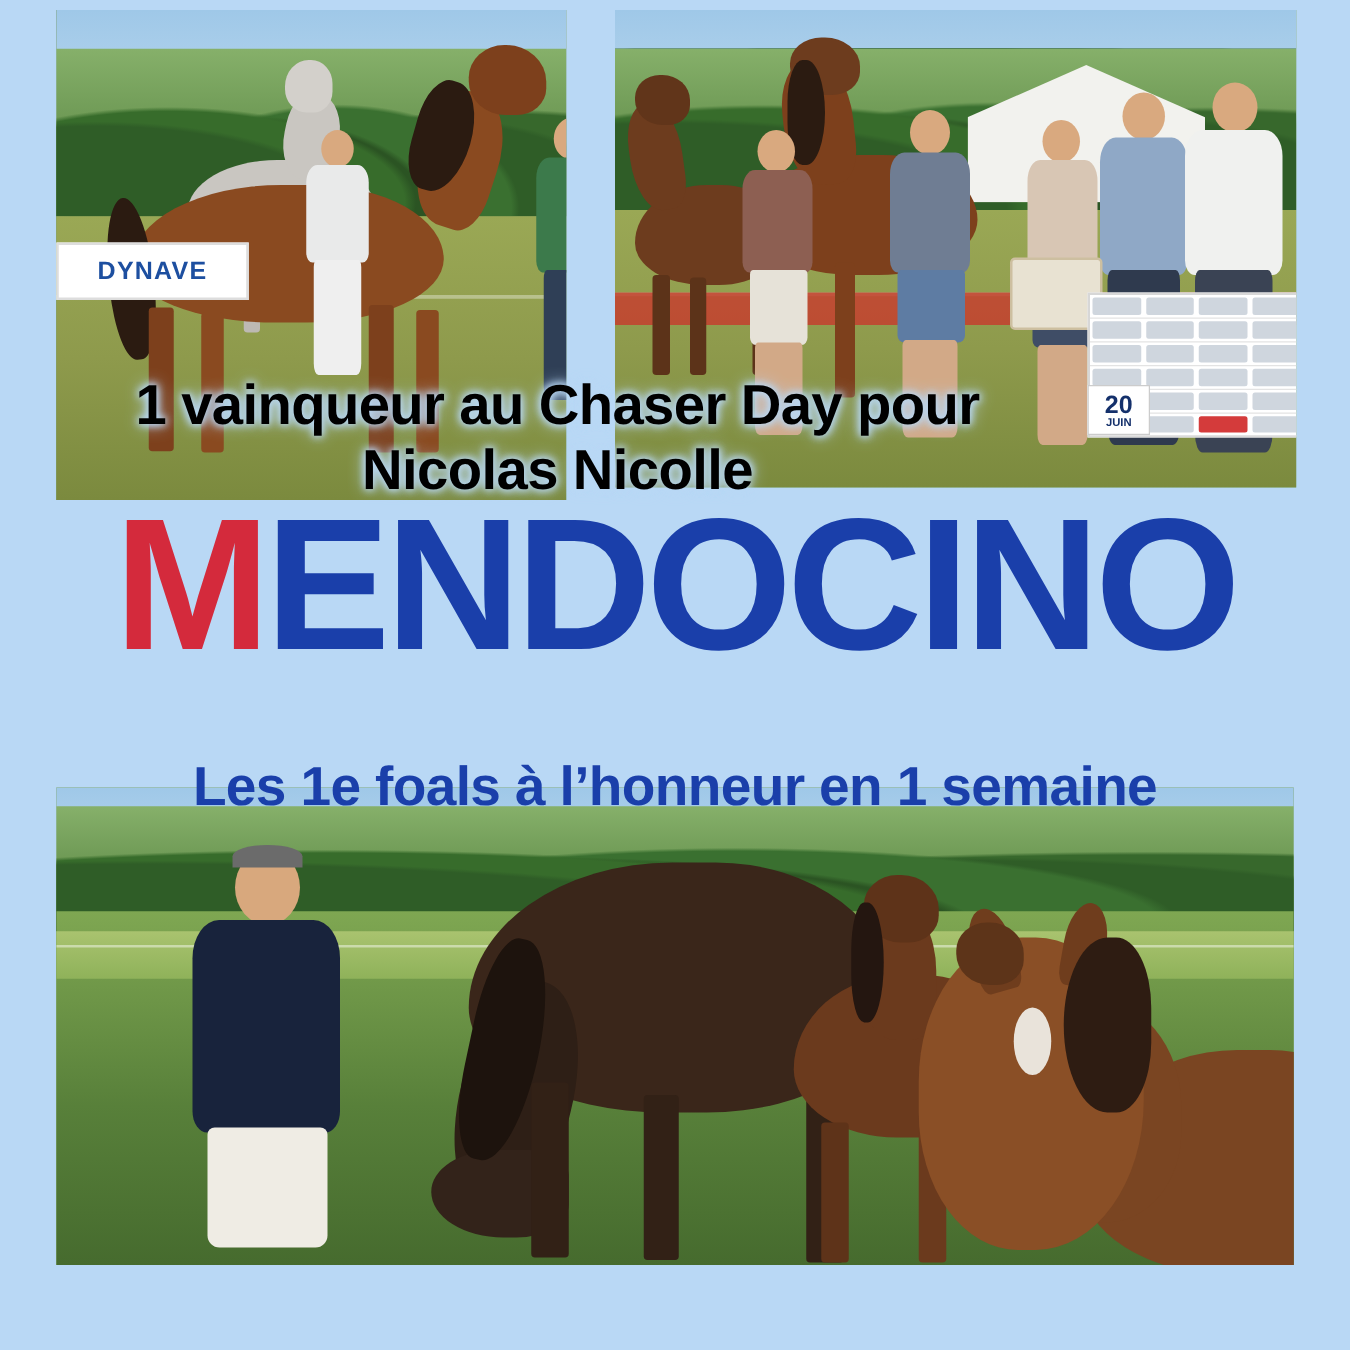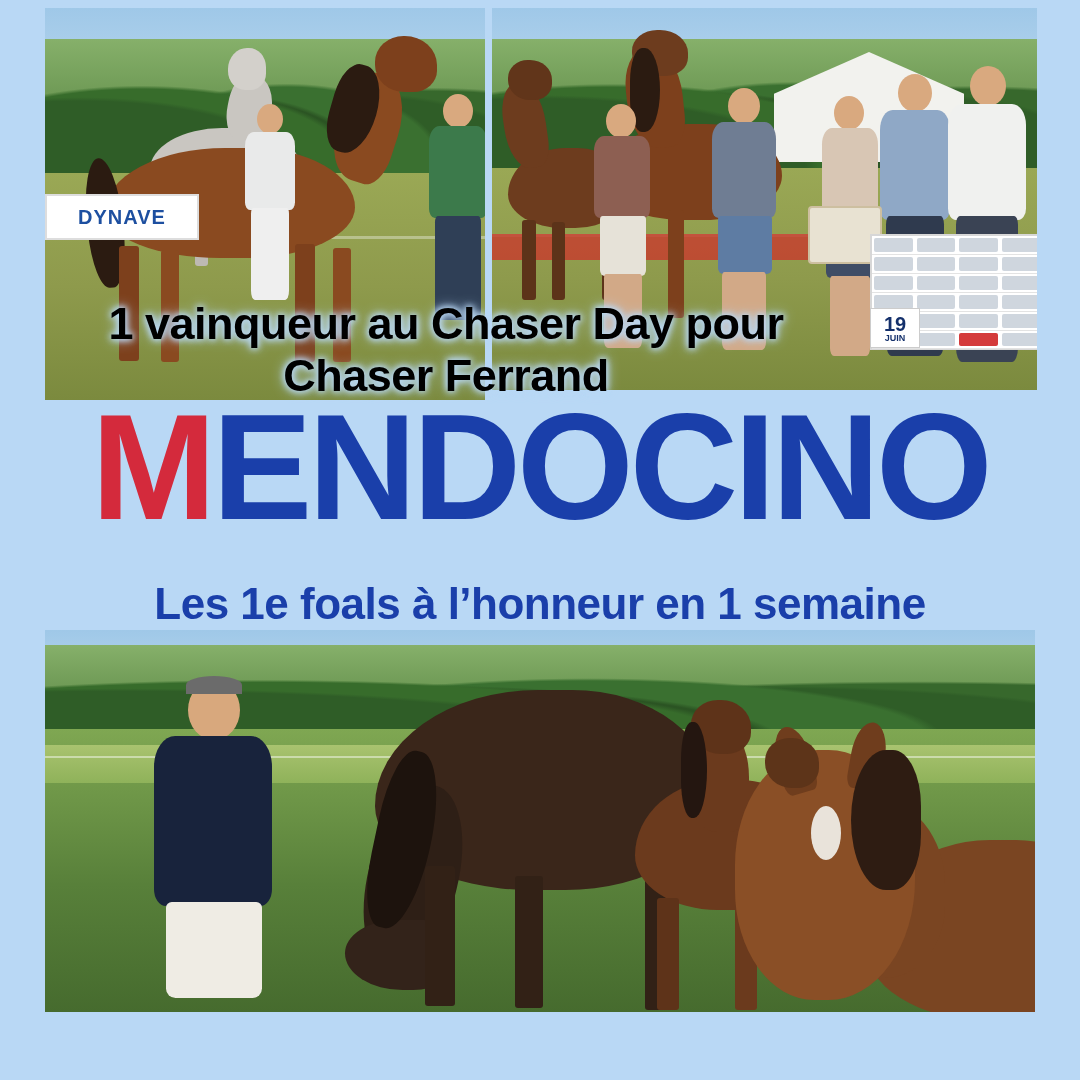--- a/index.html
+++ b/index.html
@@ -20,24 +20,25 @@
     height: 1080px;
     background: #b9d8f5;
     overflow: hidden;
   }
 
   
   .photo-top-left {
     position: absolute;
     left: 45px;
     top: 8px;
-    width: 440px;
+    width: 380px;
     height: 392px;
     overflow: hidden;
     background: #6e8f4a;
+    padding-left: 28px;
   }
   .photo-top-right {
     position: absolute;
     left: 492px;
     top: 8px;
     width: 545px;
     height: 382px;
     overflow: hidden;
     background: #7aa05a;
   }
@@ -201,21 +202,21 @@
     letter-spacing: -4px;
     color: #1a3faa;
     z-index: 7;
     font-family: Liberation Sans, sans-serif;
   }
   .title-main .m-red { color: #d42a3c; }
 
   .subtitle {
     position: absolute;
     left: 0;
-    top: 579px;
+    top: 605px;
     width: 1080px;
     text-align: center;
     font-size: 44px;
     font-weight: bold;
     color: #1a3faa;
     letter-spacing: -0.5px;
     z-index: 7;
   }
 
   .footer-text {
@@ -365,28 +366,28 @@
           <i></i>
         </div>
       <div class="row">
           <i></i>
           <i></i>
           <i style="background:#d43b3b;"></i>
           <i></i>
         </div>
     </div>
     <div class="num-badge" style="left:378px; top:300px; width:48px; height:38px; font-size:20px; line-height:1;">
-      <span>19</span>
+      <span>20</span>
       <span style="font-size:9px;">JUIN</span>
     </div>
   </div>
 
   <div class="headline-top">
     <span>1 vainqueur au Chaser Day pour</span>
-    <span>Chaser Ferrand</span>
+    <span>Nicolas Nicolle</span>
   </div>
 
   <div class="title-main"><span class="m-red">M</span><span>ENDOCINO</span></div>
 
   <div class="subtitle">Les 1e foals à l’honneur en 1 semaine</div>
 
   <div class="photo-bottom">
     <div class="sky" style="height:30%;"></div>
     <div class="treeline" style="top:4%; height:26%;"></div>
     <div class="grass" style="height:74%;"></div>

